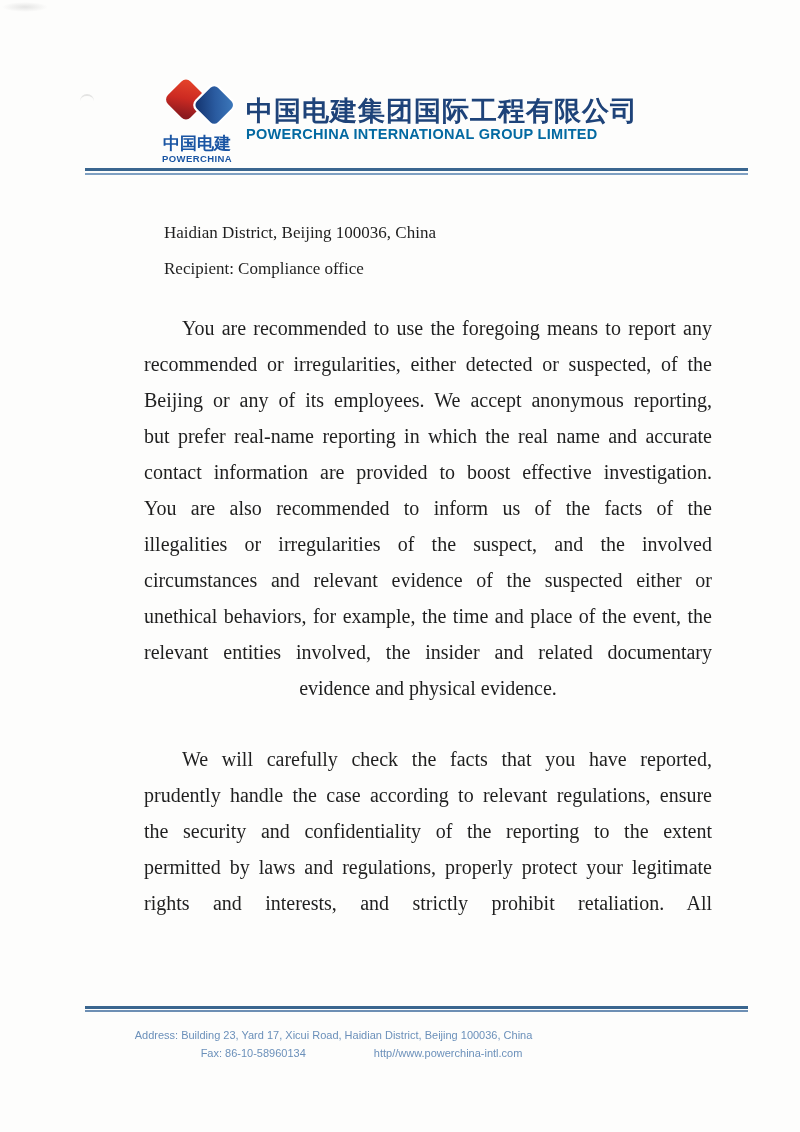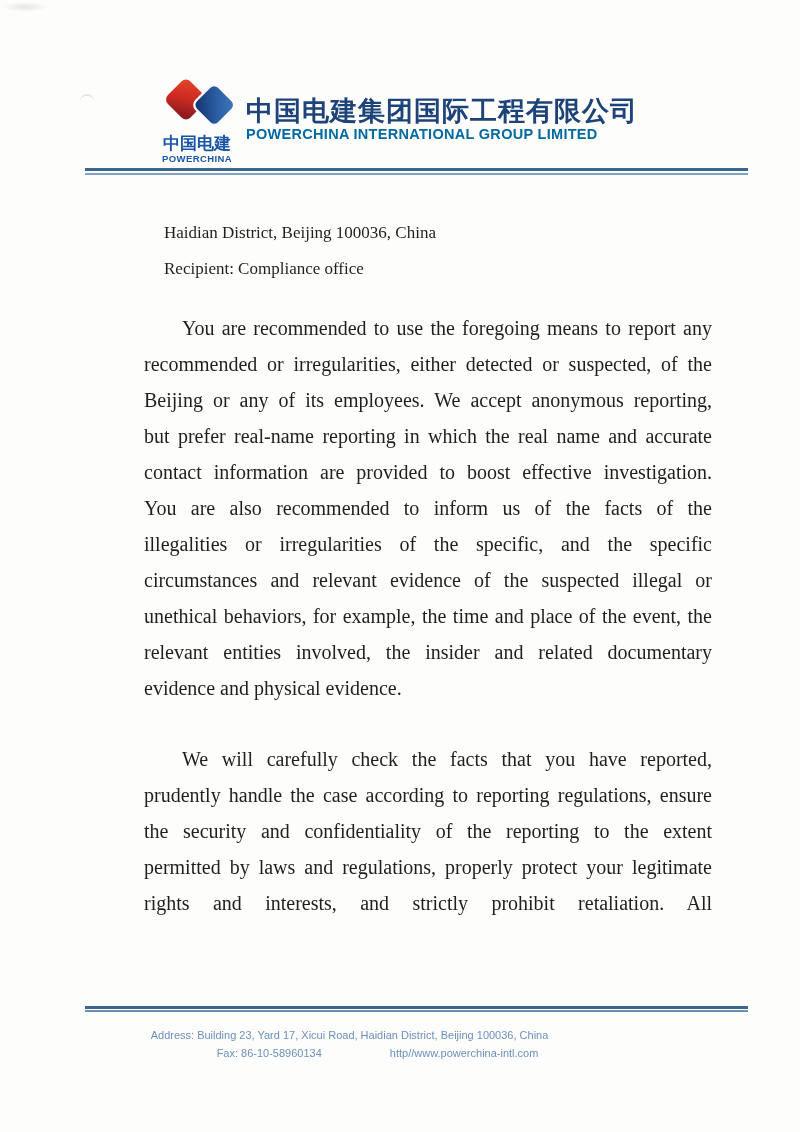--- a/index.html
+++ b/index.html
@@ -46,29 +46,29 @@
   .rule.footer .rule-gap { height:1px; }
   .rule.footer .rule-bottom { background:#6d8fb4; }
 
   
   .addr-block {
     position:absolute; left:164px; top:203px; width:540px;
     font-size:17px; line-height:36px;margin-top:12px;
   }
   .body-block { position:absolute; left:120px; top:310px; width:568px;margin-left:24px; }
   .para { margin:0 0 35px 0; }
-  .tline { font-size:20px; line-height:36px; white-space:normal; }
+  .tline { font-size:20px; line-height:36px; white-space:normal;text-align:center; }
   .tline.just  { text-align:justify; text-align-last:justify; }
   .tline.first { text-indent:38px; }
 
   
   .footer-text {
     position:absolute; left:0; width:667px;
     font-family:"Liberation Sans","DejaVu Sans",sans-serif;
-    font-size:11px; color:#6b90ba; text-align:center; line-height:13px;padding-left:16px;
+    font-size:11px; color:#6b90ba; text-align:center; line-height:13px;
   }
   .footer-address { top:1029px; }
   .footer-contact { top:1047px; transform:translateX(28px); }
   .footer-spacer { display:inline-block; width:68px; }
 
   
   .smudge-a {
     position:absolute; left:2px; top:2px; width:46px; height:10px;
     background:radial-gradient(closest-side, rgba(120,120,120,0.18), rgba(120,120,120,0));
     border-radius:50%;
@@ -125,29 +125,29 @@
 
   <div class="body-block">
     <div>
         <div class="para">
           <div class="tline first just">You are recommended to use the foregoing means to report any</div>
           <div class="tline just">recommended or irregularities, either detected or suspected, of the</div>
           <div class="tline just">Beijing or any of its employees. We accept anonymous reporting,</div>
           <div class="tline just">but prefer real-name reporting in which the real name and accurate</div>
           <div class="tline just">contact information are provided to boost effective investigation.</div>
           <div class="tline just">You are also recommended to inform us of the facts of the</div>
-          <div class="tline just">illegalities or irregularities of the specific, and the specific</div>
-          <div class="tline just">circumstances and relevant evidence of the suspected illegal or</div>
+          <div class="tline just">illegalities or irregularities of the suspect, and the involved</div>
+          <div class="tline just">circumstances and relevant evidence of the suspected either or</div>
           <div class="tline just">unethical behaviors, for example, the time and place of the event, the</div>
           <div class="tline just">relevant entities involved, the insider and related documentary</div>
           <div class="tline">evidence and physical evidence.</div>
         </div>
         <div class="para">
           <div class="tline first just">We will carefully check the facts that you have reported,</div>
-          <div class="tline just">prudently handle the case according to reporting regulations, ensure</div>
+          <div class="tline just">prudently handle the case according to relevant regulations, ensure</div>
           <div class="tline just">the security and confidentiality of the reporting to the extent</div>
           <div class="tline just">permitted by laws and regulations, properly protect your legitimate</div>
           <div class="tline just">rights and interests, and strictly prohibit retaliation. All</div>
         </div>
       </div>
   </div>
 
   <div class="rule footer">
     <div class="rule-top"></div>
     <div class="rule-gap"></div>

